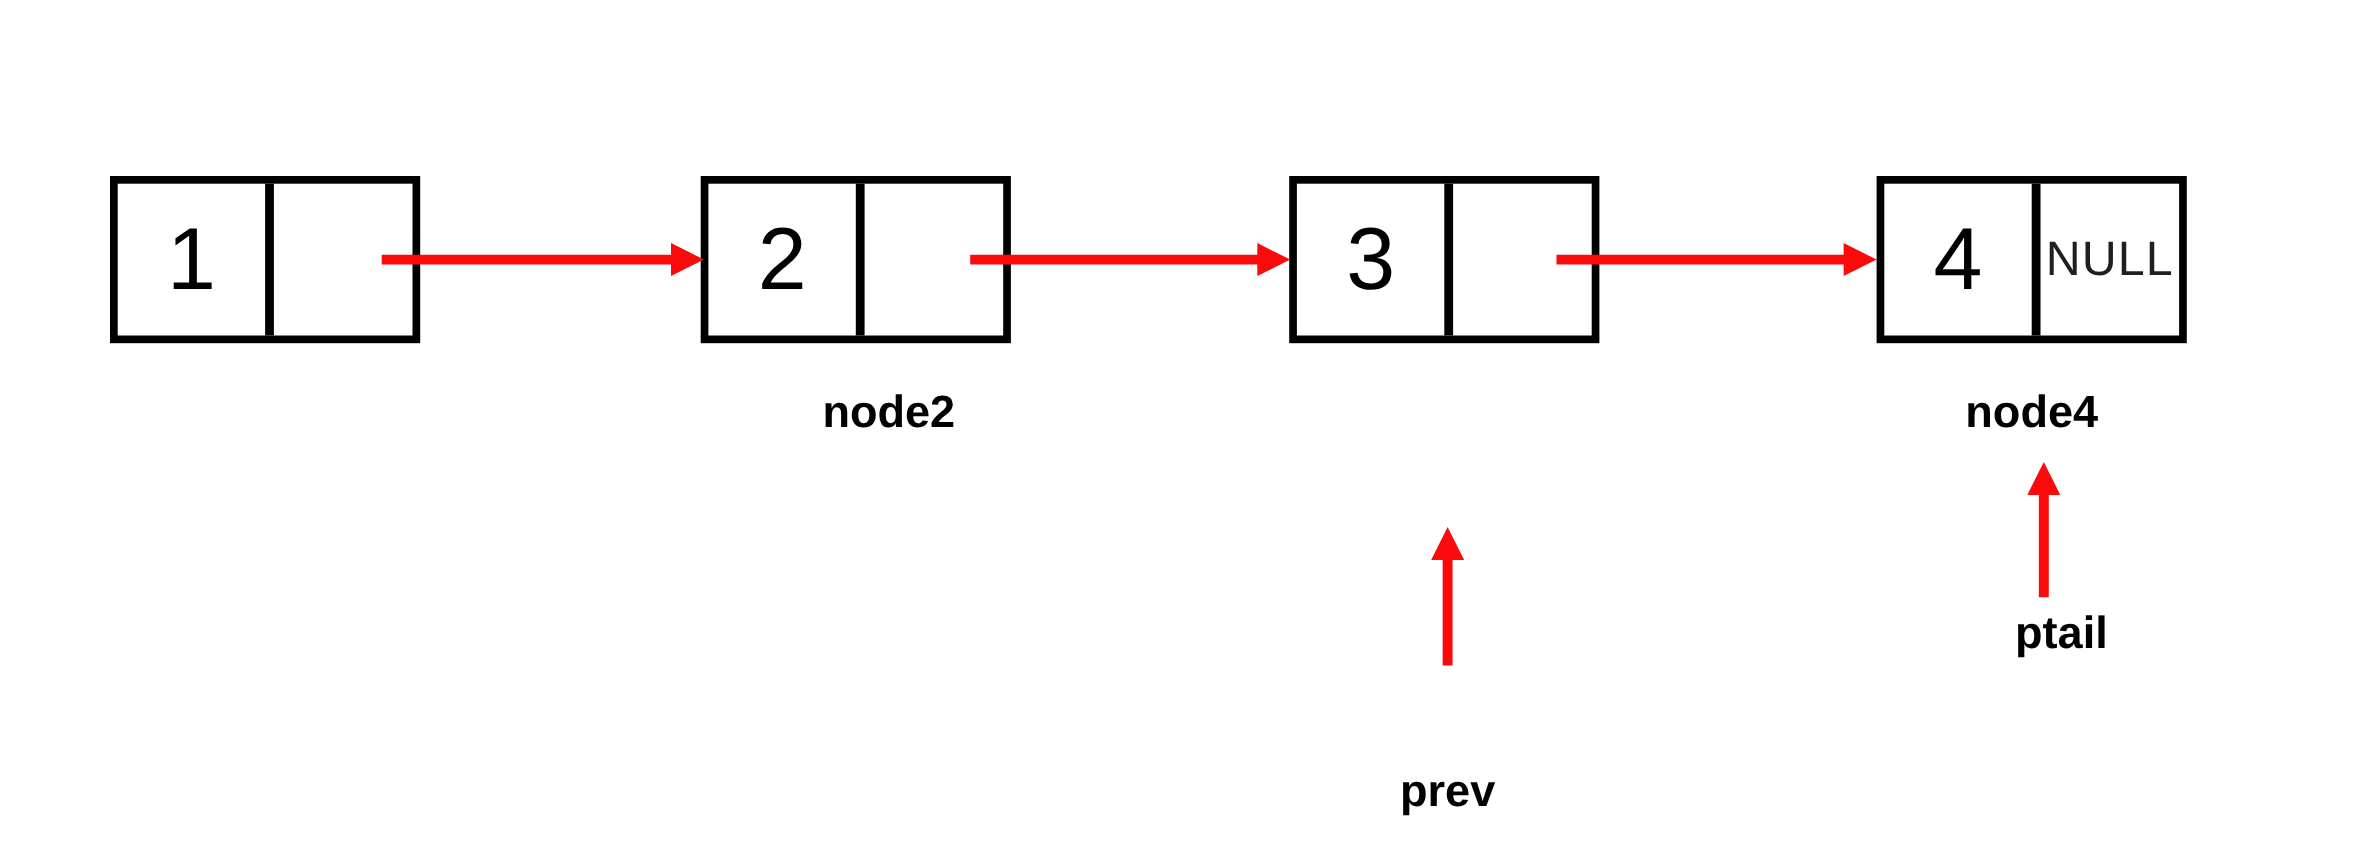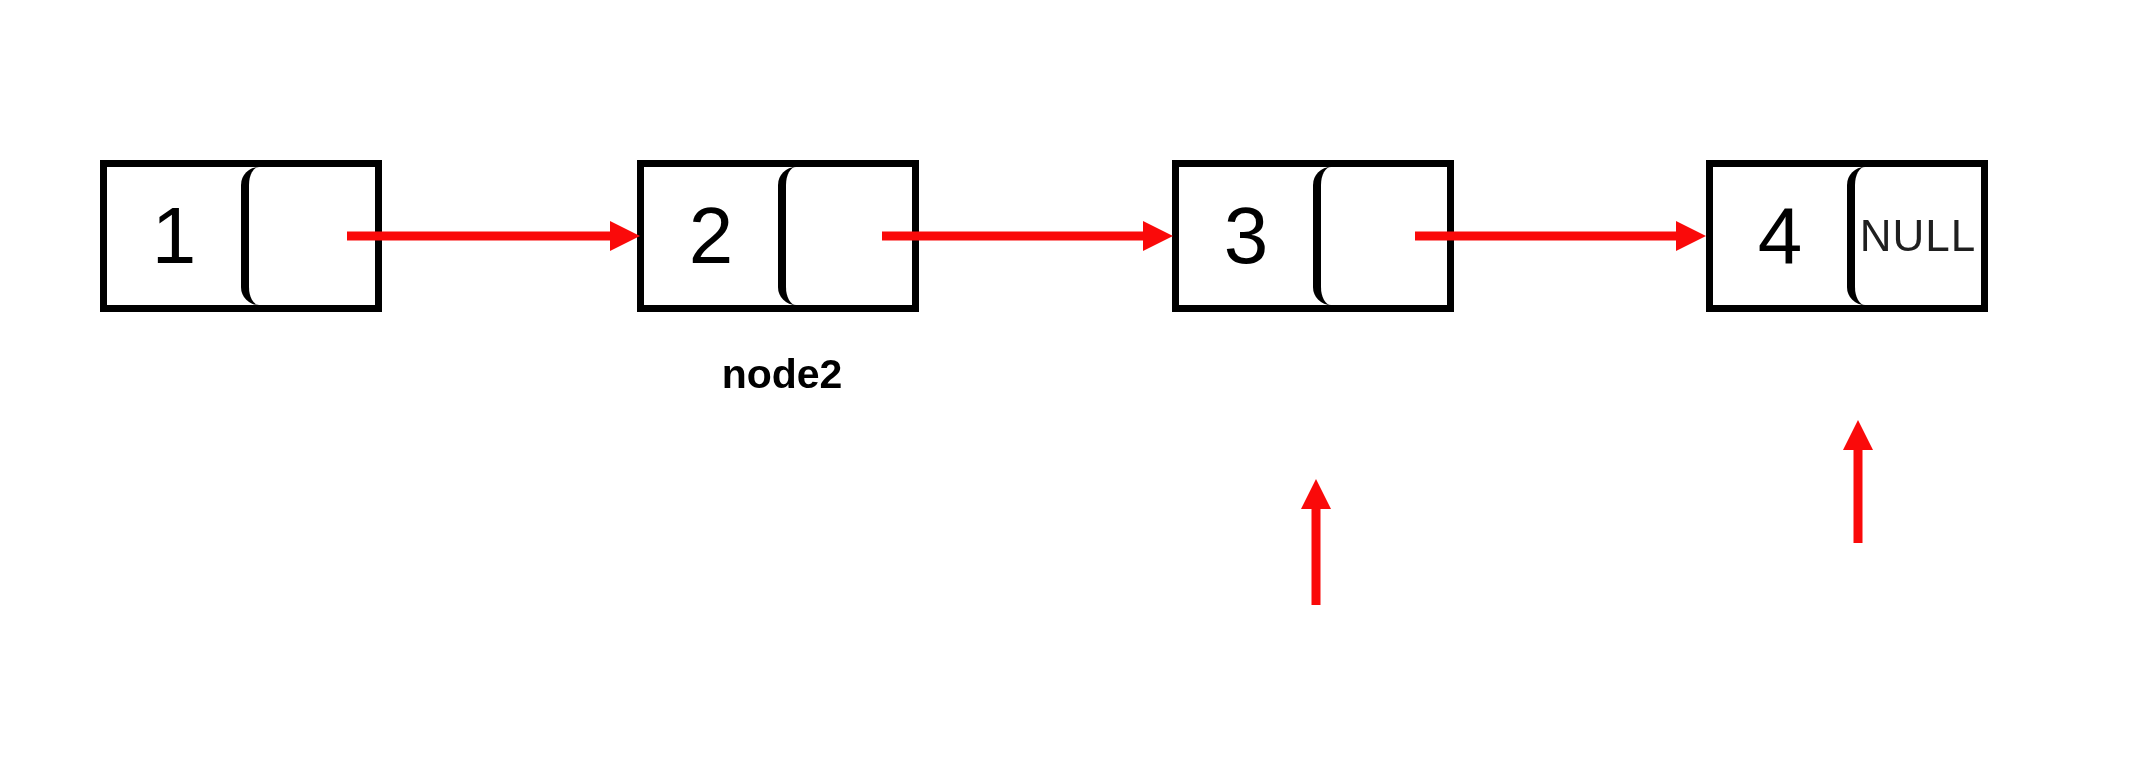--- a/index.html
+++ b/index.html
@@ -22,21 +22,21 @@
   .node{
     position:absolute;top:160px;width:282px;height:152px;
     border:7px solid var(--box_border);
     background:var(--background);
     display:flex;flex-direction:row;
   }
   .cell{
     flex:1 1 50%;
     display:flex;align-items:center;justify-content:center;
   }
-  .cell.next{border-left:8px solid var(--box_border);border-radius:18px;}
+  .cell.next{border-left:8px solid var(--box_border);}
   .value{
     font-size:80px;font-weight:300;line-height:1;
     color:var(--value_text);
   }
   .null-text{
     font-size:44px;font-weight:400;letter-spacing:1px;
     color:var(--null_text);
   }
   .node-label{
     position:absolute;top:352px;width:282px;
@@ -55,21 +55,21 @@
   svg.arrows{position:absolute;left:0;top:0;width:2139px;height:776px;}
   .arrow-line{stroke:var(--arrow);stroke-width:9;fill:none;}
   .arrow-head{fill:var(--arrow);stroke:none;}
 
   
   #node-box-1{left:100px;}
   #node-box-2{left:637px;}
   #node-box-3{left:1172px;}
   #node-box-4{left:1706px;}
   #node-label-1{left:100px;}
-  #node-label-2{left:641px;}
+  #node-label-2{left:667px;}
   #node-label-3{left:1172px;}
   #node-label-4{left:1706px;}
 </style>
 </head>
 <body>
 
 <div class="canvas">
 
   <div class="node" id="node-box-1">
     <div class="cell">
@@ -100,20 +100,21 @@
   </div>
 
   <div class="node" id="node-box-4">
     <div class="cell">
       <span class="value">4</span>
     </div>
     <div class="cell next">
       <span class="null-text">NULL</span>
     </div>
   </div>
+  <div class="node-label" id="node-label-4">node4</div>
 
   <svg class="arrows" viewBox="0 0 2139 776">
     <g>
       <line class="arrow-line" x1="347" y1="236" x2="612" y2="236"></line>
       <polygon class="arrow-head" points="610,221 640,236 610,251"></polygon>
     </g>
     <g>
       <line class="arrow-line" x1="882" y1="236" x2="1145" y2="236"></line>
       <polygon class="arrow-head" points="1143,221 1173,236 1143,251"></polygon>
     </g>
@@ -124,14 +125,16 @@
     <g>
       <line class="arrow-line" x1="1316" y1="605" x2="1316" y2="507"></line>
       <polygon class="arrow-head" points="1301,509 1316,479 1331,509"></polygon>
     </g>
     <g>
       <line class="arrow-line" x1="1858" y1="543" x2="1858" y2="448"></line>
       <polygon class="arrow-head" points="1843,450 1858,420 1873,450"></polygon>
     </g>
   </svg>
 
+  <div class="pointer-label" id="prev-label">prev</div>
+  <div class="pointer-label" id="ptail-label">ptail</div>
 
 </div>
 
 </body></html>

